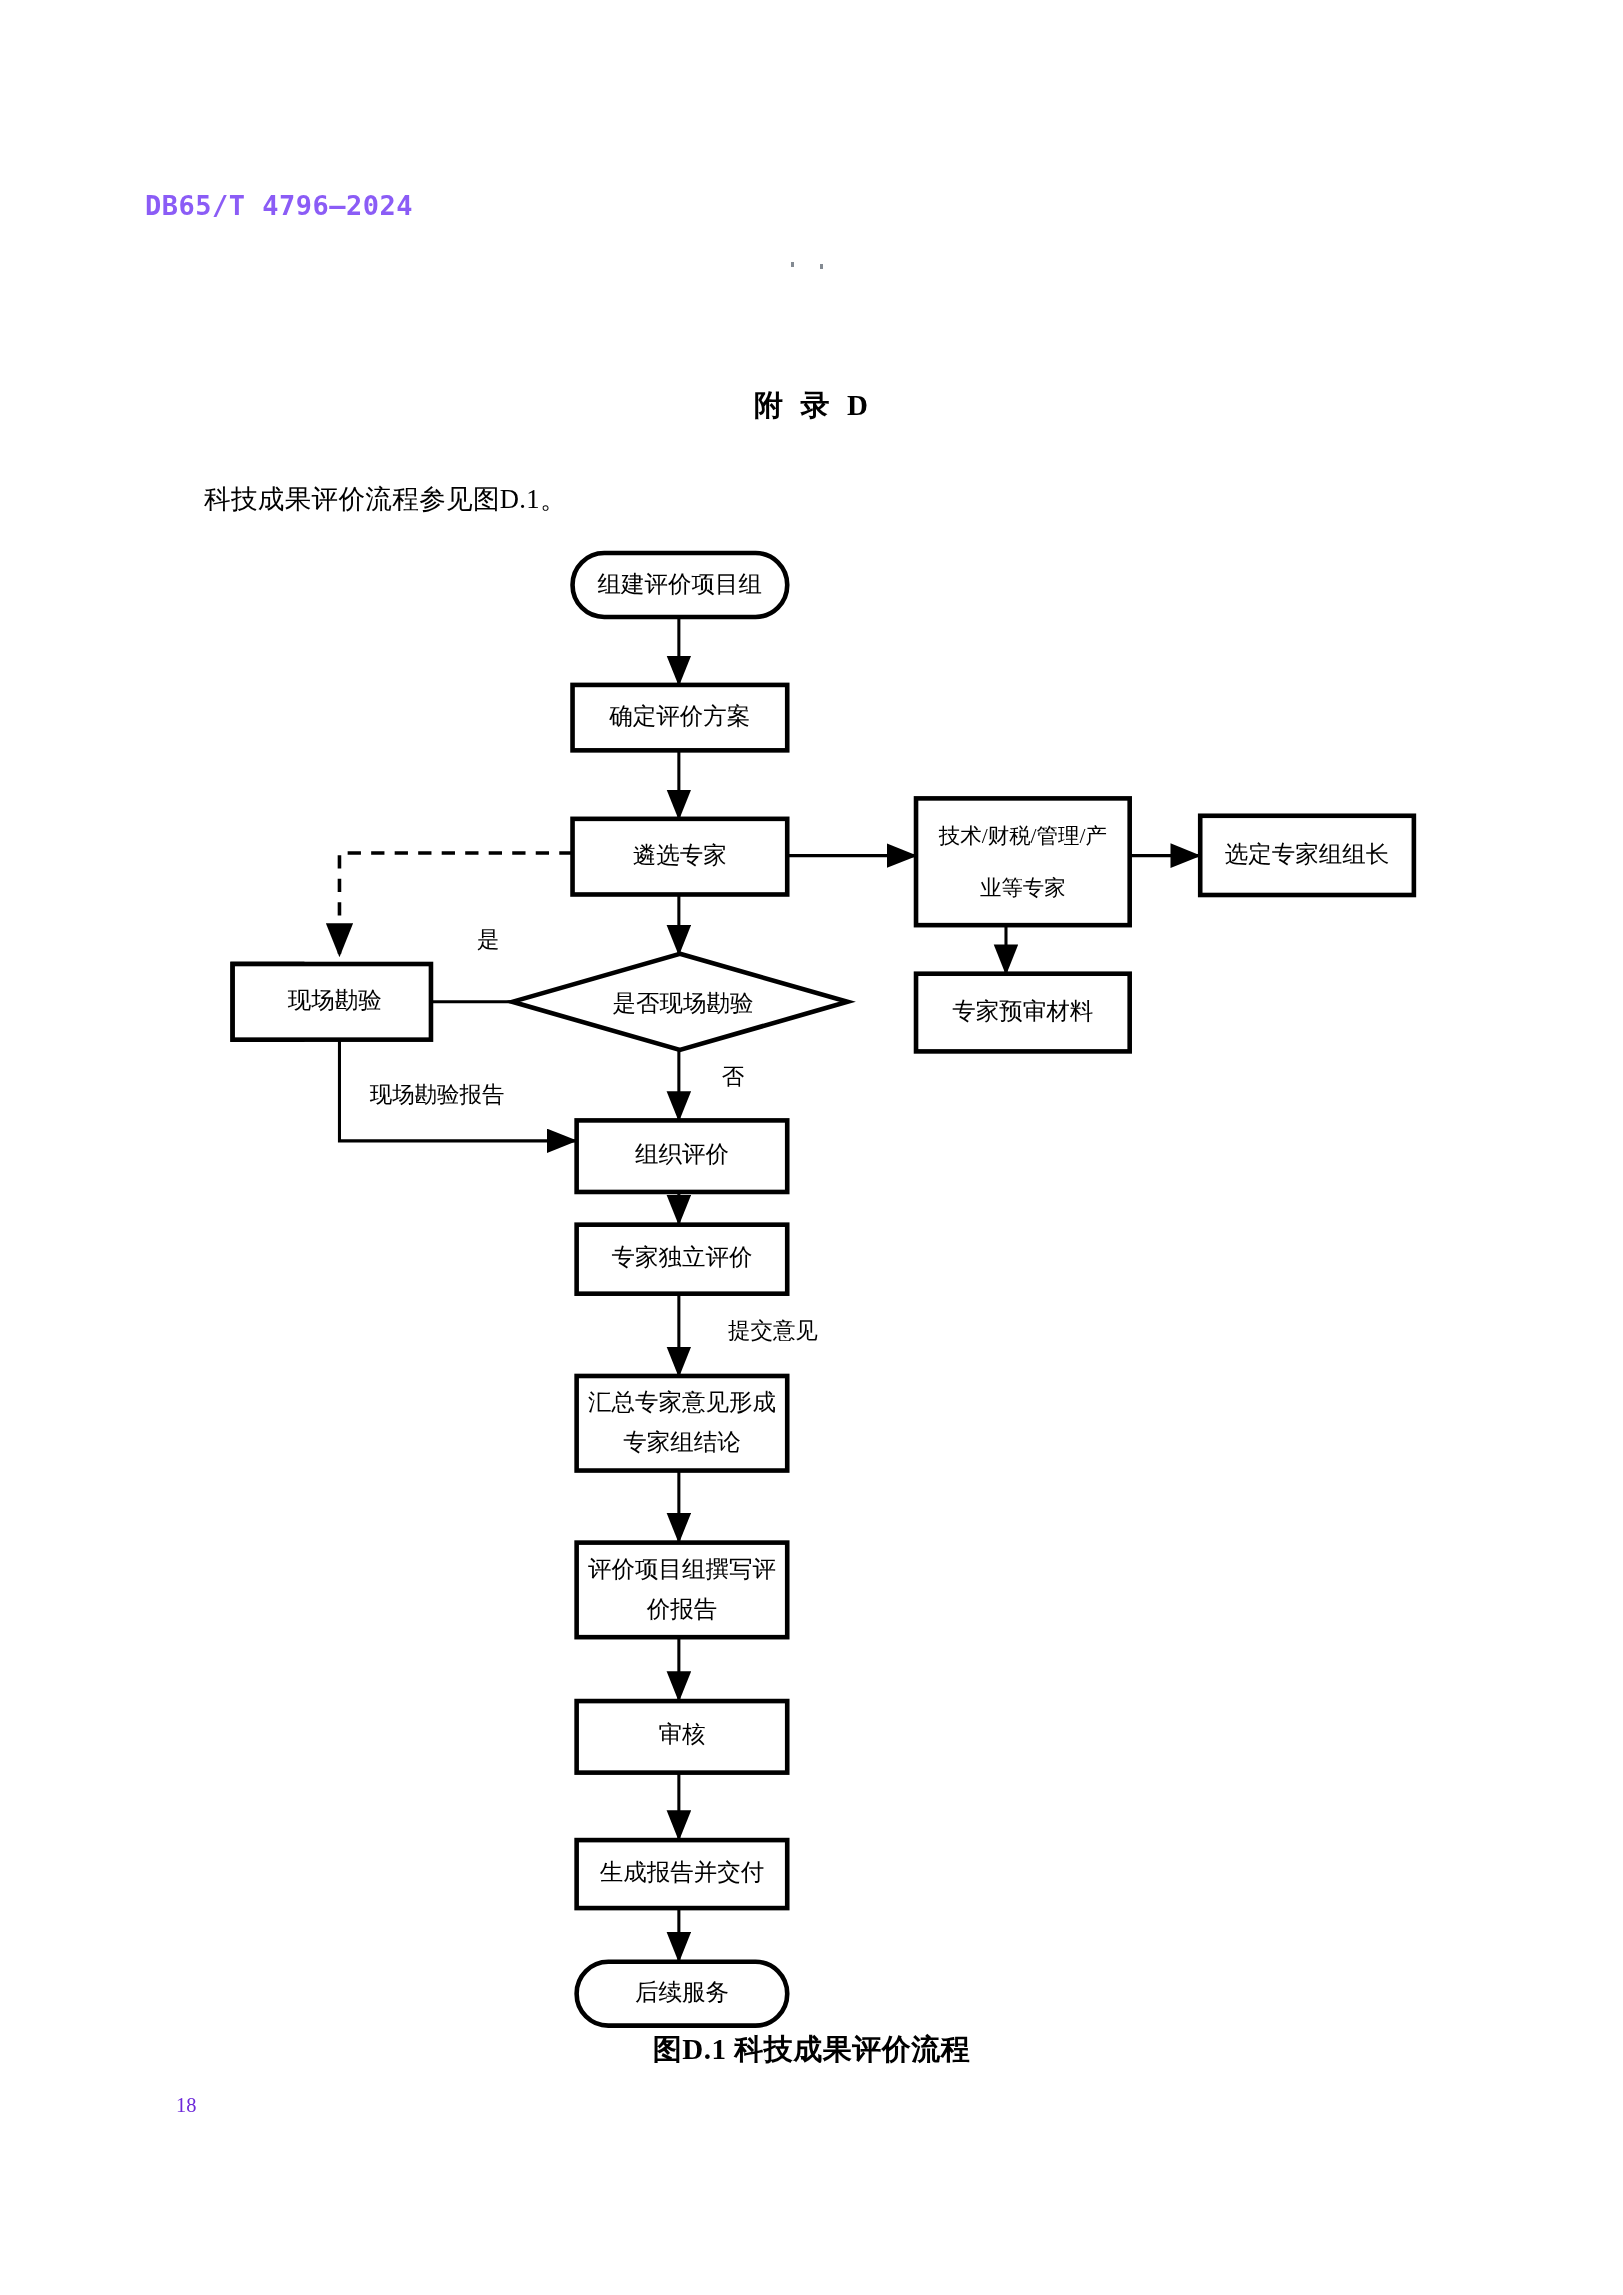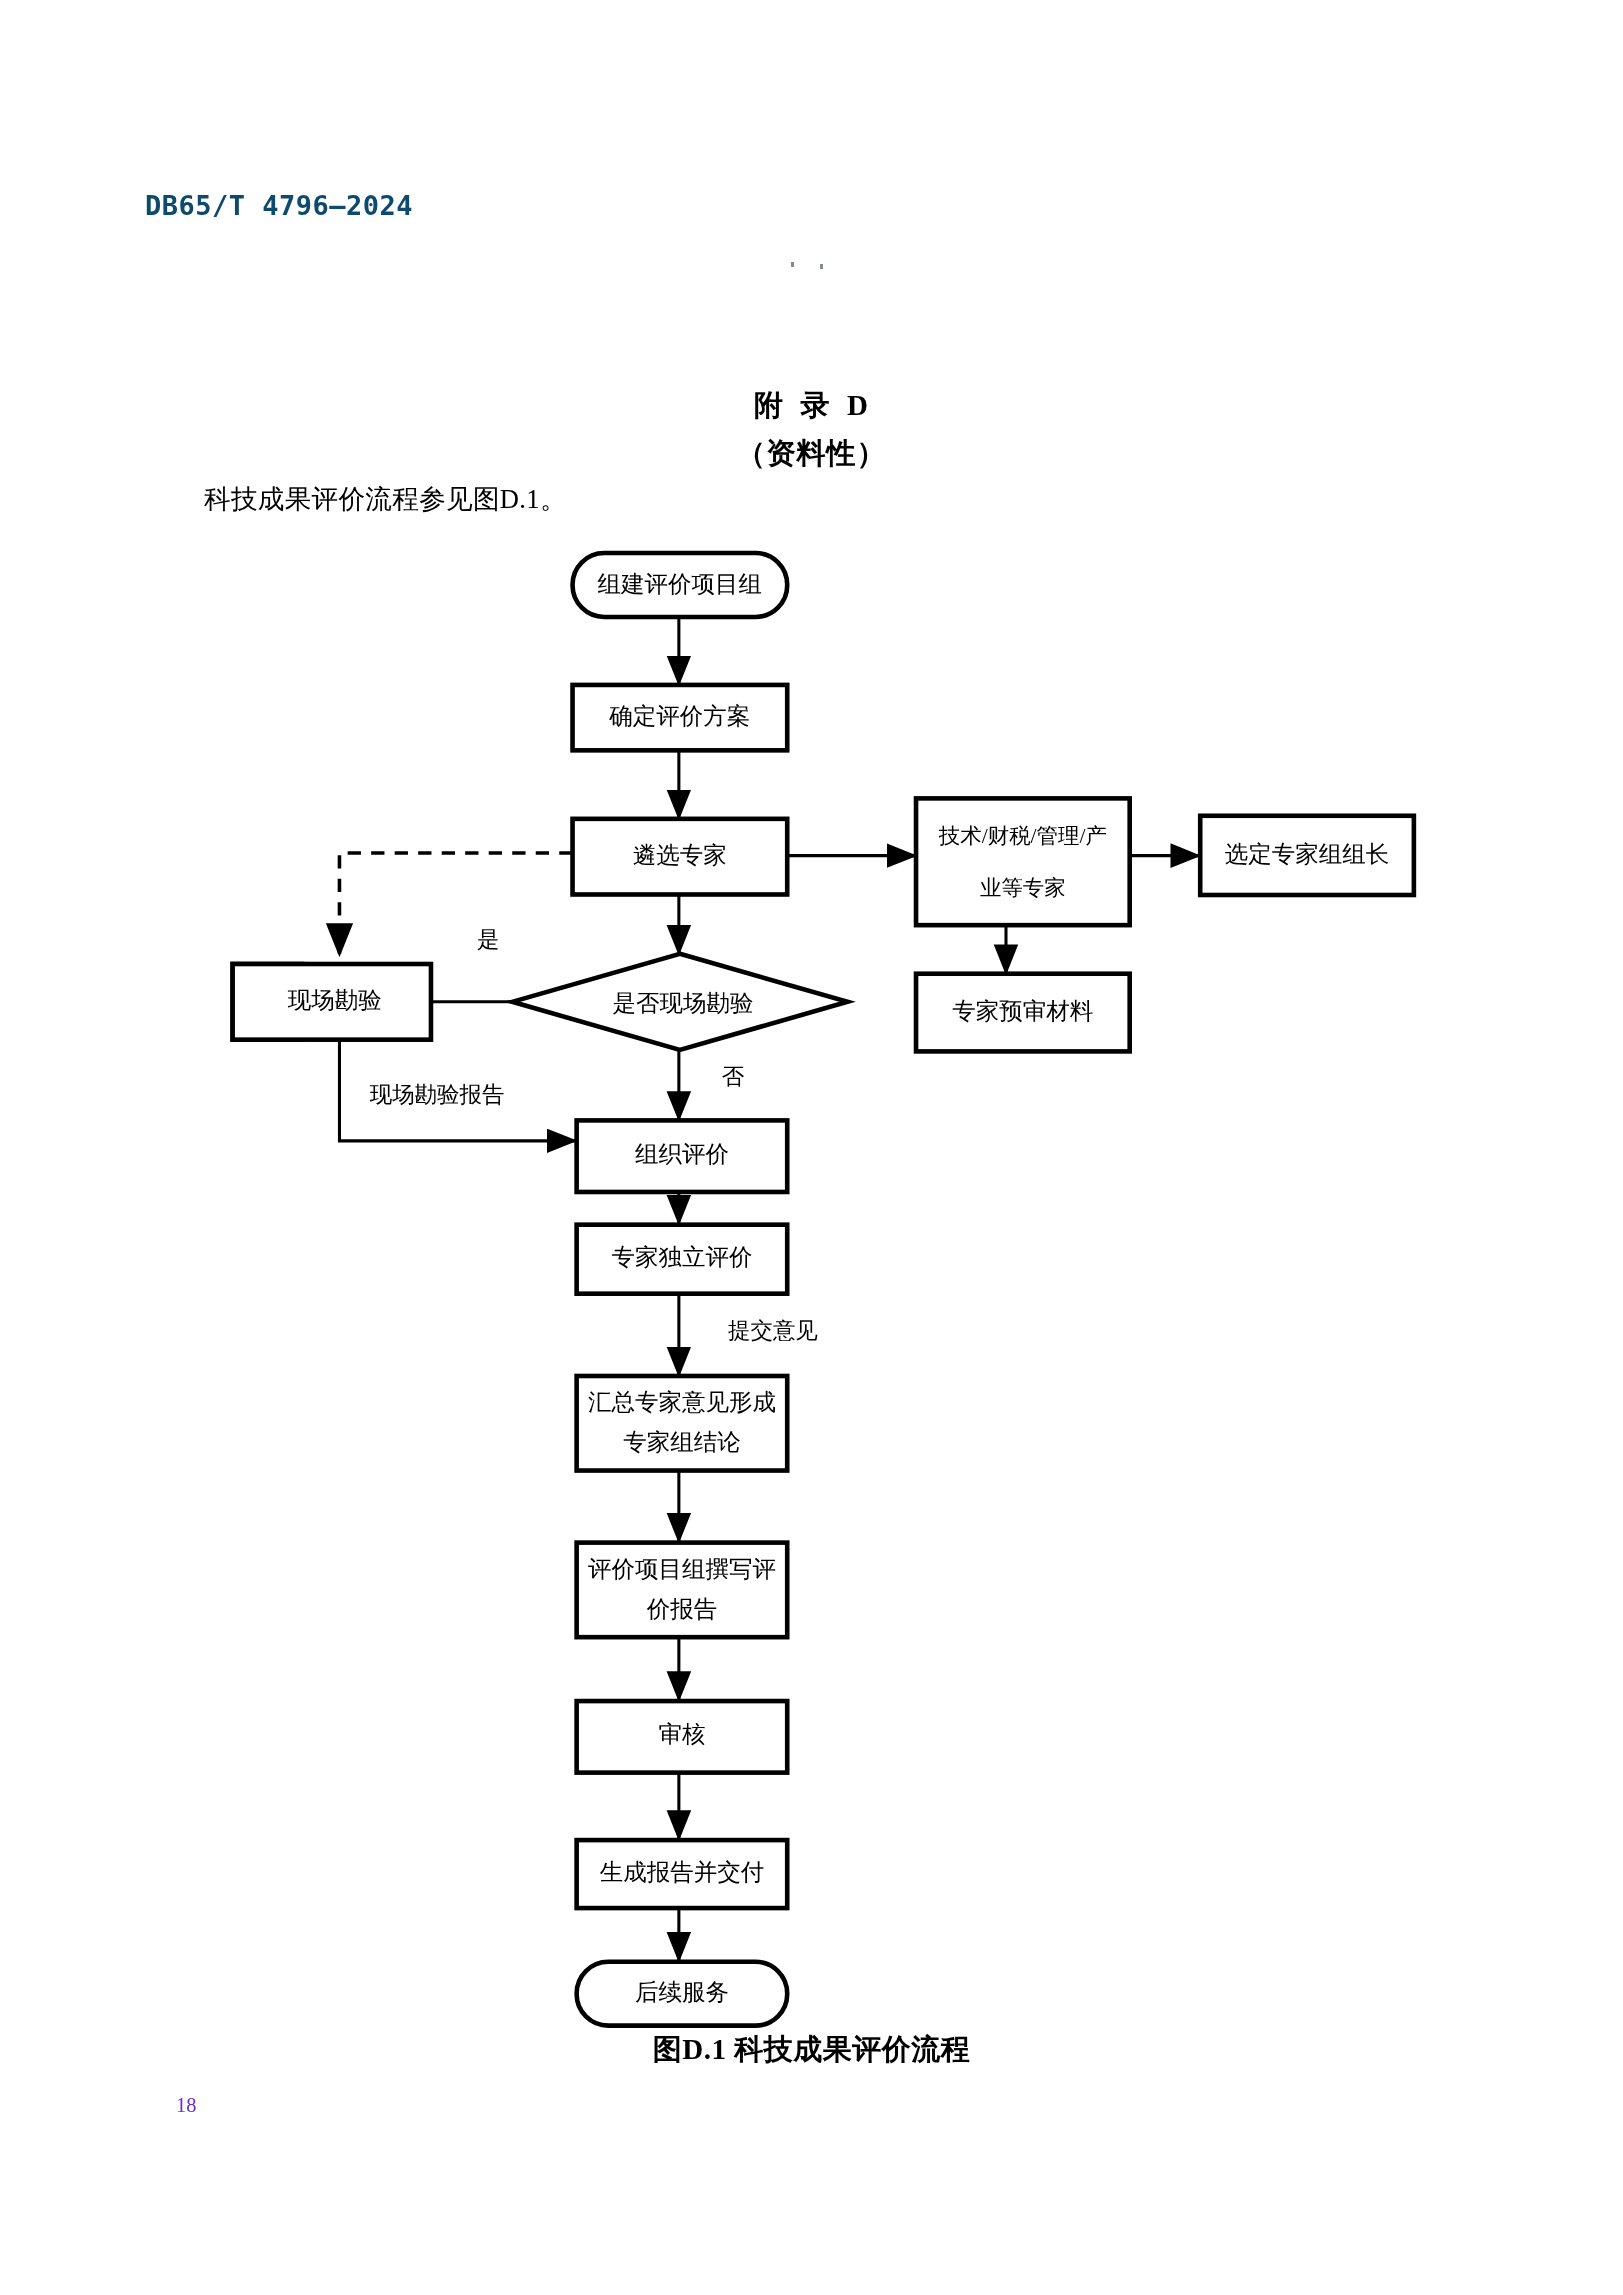--- a/index.html
+++ b/index.html
@@ -20,21 +20,21 @@
     overflow: hidden;
   }
   .doc-header {
     position: absolute;
     left: 145px;
     top: 190px;
     font-family: "DejaVu Sans Mono", "Liberation Mono", monospace;
     font-size: 27px;
     font-weight: 700;
     letter-spacing: 0.5px;
-    color: #0c4a6e;
+    color: #8b5cf6;
     white-space: pre;
   }
   .artifact-dot {
     position: absolute;
     width: 2.6px;
     height: 4.6px;
     background: #6d757f;
     opacity: 0.85;
   }
   .annex-title {
@@ -124,21 +124,20 @@
 <body>
 
 <div class="page">
 
   <div class="doc-header">DB65/T 4796—2024</div>
 
   <div class="artifact-dot" style="left:791px; top:262px;"></div>
   <div class="artifact-dot" style="left:820px; top:264px;"></div>
 
   <div class="annex-title l1">附  录  D</div>
-  <div class="annex-title l2">（资料性）</div>
 
   <div class="intro-para">科技成果评价流程参见图D.1。</div>
 
   <svg class="flow-svg" viewBox="0 0 3175 4490">
     <defs>
       <marker id="arrowhead" markerWidth="12" markerHeight="12" refX="9.2" refY="4" orient="auto" markerUnits="strokeWidth">
         <path d="M0,0 L10,4 L0,8 z" fill="#000000"></path>
       </marker>
       <marker id="arrowheadD" markerWidth="11" markerHeight="11" refX="8.5" refY="3.8" orient="auto" markerUnits="strokeWidth">
         <path d="M0,0 L9.5,3.8 L0,7.6 z" fill="#000000"></path>

